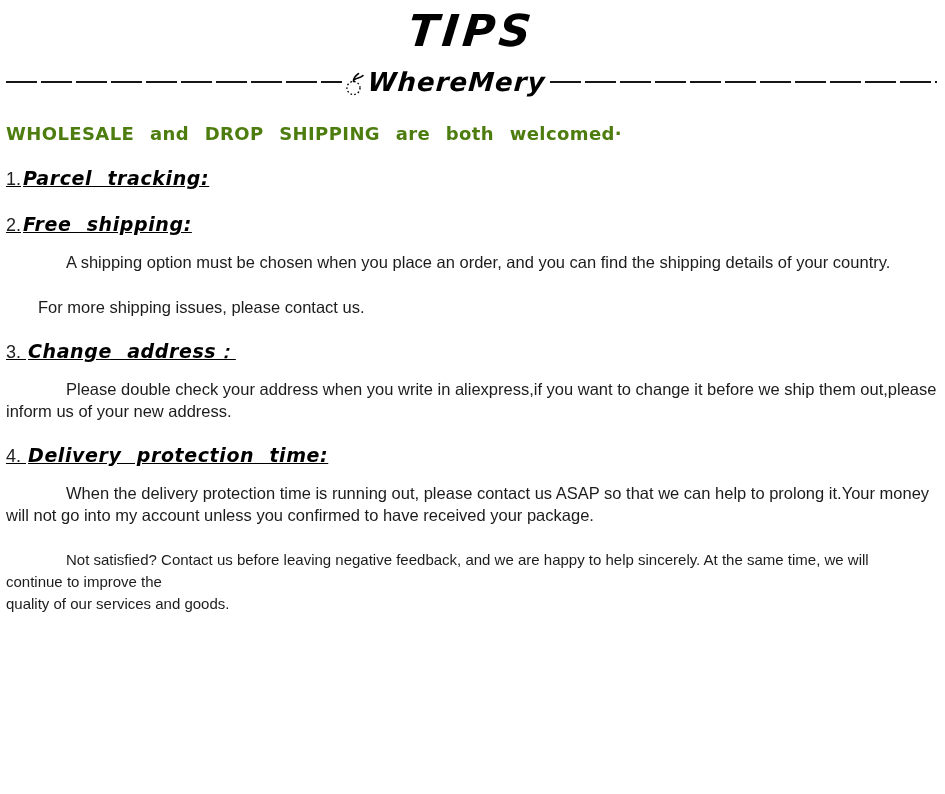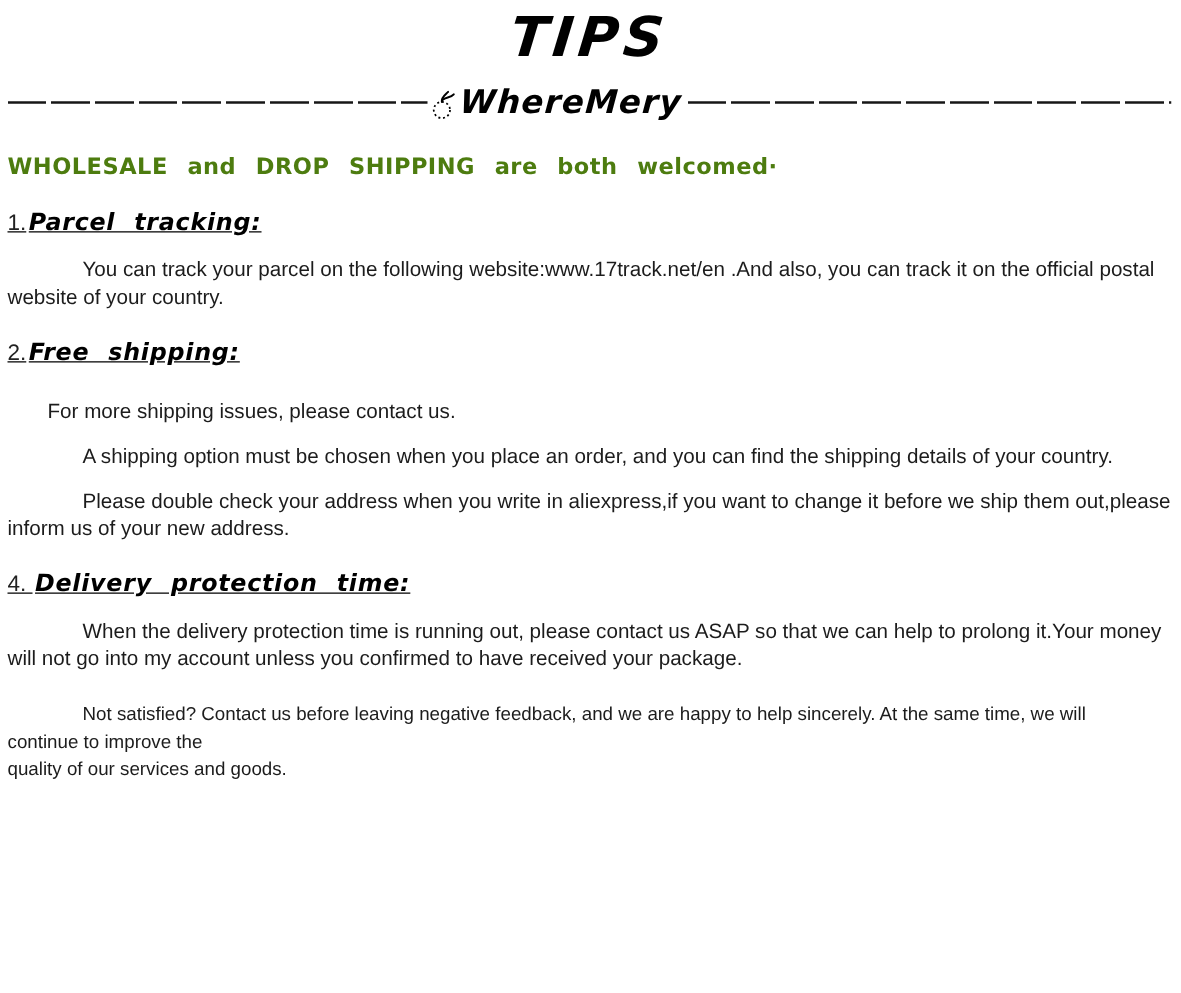--- a/index.html
+++ b/index.html
@@ -114,26 +114,26 @@
         </svg>
       </span>
       <span class="brand-name">WhereMery</span>
     </span>
     <span class="dash dash-right"></span>
   </div>
 
   <p class="wholesale">WHOLESALE and DROP SHIPPING are both welcomed·</p>
 
   <h2 class="sec-head"><span class="sec-num">1.</span><span class="sec-title">Parcel tracking:</span></h2>
-  <p class="para indent-60">You can track your parcel on the following website:www.17track.net/en .And also, you can track it on the official postal website of your country.</p>
 
   <h2 class="sec-head"><span class="sec-num">2.</span><span class="sec-title">Free shipping:</span></h2>
+  <p class="para indent-60">A shipping option must be chosen when you place an order, and you can find the shipping details of your country.</p>
   <p class="para indent-32 gap-lg">For more shipping issues, please contact us.</p>
-  <p class="para indent-60">A shipping option must be chosen when you place an order, and you can find the shipping details of your country.</p>
 
+  <h2 class="sec-head"><span class="sec-num">3. </span><span class="sec-title">Change address：</span></h2>
   <p class="para indent-60">Please double check your address when you write in aliexpress,if you want to change it before we ship them out,please inform us of your new address.</p>
 
   <h2 class="sec-head"><span class="sec-num">4. </span><span class="sec-title">Delivery protection time:</span></h2>
   <p class="para indent-60">When the delivery protection time is running out, please contact us ASAP so that we can help to prolong it.Your money will not go into my account unless you confirmed to have received your package.</p>
 
   <div class="para gap-lg">
     <div class="line indent-60">Not satisfied? Contact us before leaving negative feedback, and we are happy to help sincerely. At the same time, we will</div>
     <div class="line">continue to improve the</div>
     <div class="line">quality of our services and goods.</div>
   </div>

